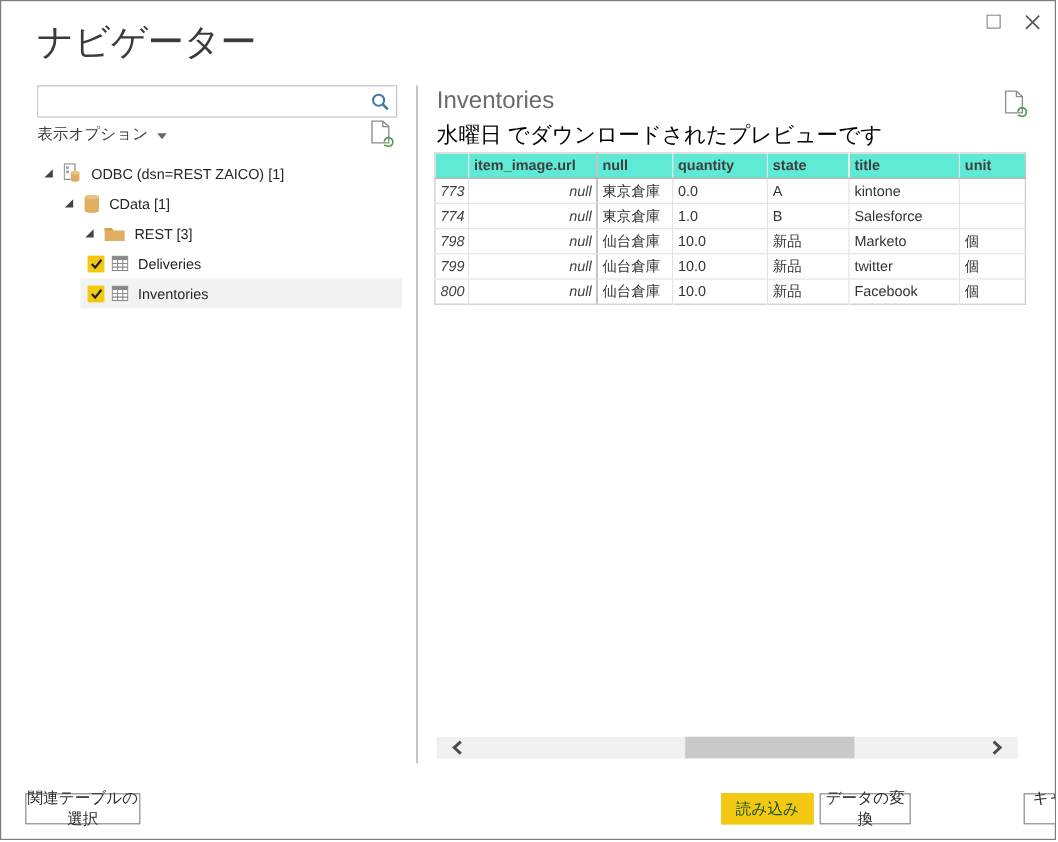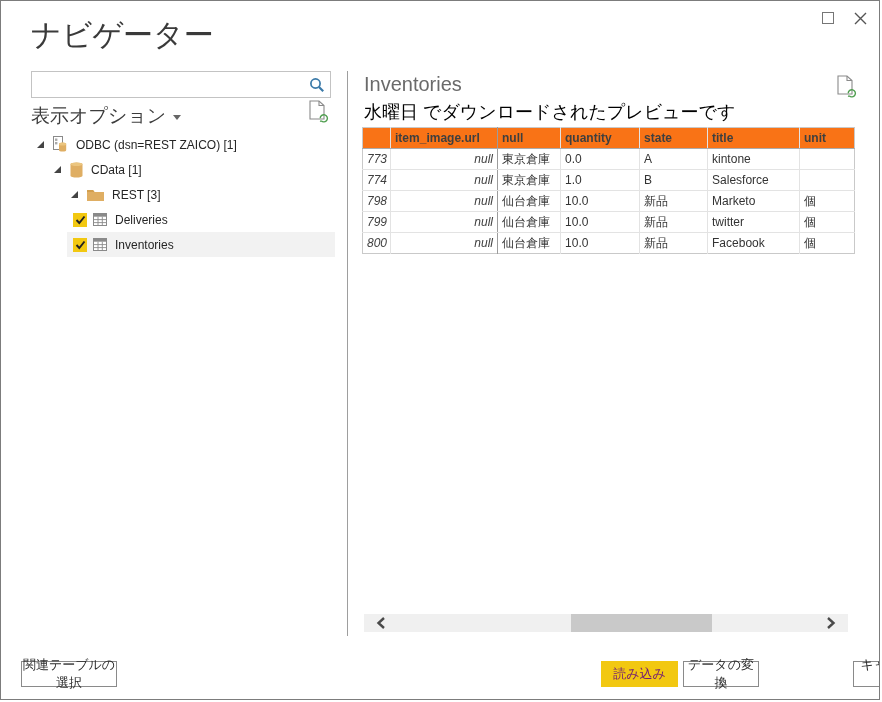--- a/index.html
+++ b/index.html
@@ -10,21 +10,21 @@
 
   .winbtn { position:absolute; top:8px; width:18px; height:18px; display:flex; align-items:center; justify-content:center; cursor:pointer; }
   .btn-max { left:818px; }
   .btn-close { left:850px; }
 
   
   .searchbox { position:absolute; left:30px; top:70px; width:300px; height:27px; border:1px solid #c3c3c3; background:#fff; display:flex; align-items:center; }
   .searchbox input { flex:1; border:none; outline:none; height:23px; padding:0 6px; font-size:13px; font-family:inherit; }
   .search-ico { width:26px; height:25px; display:flex; align-items:center; justify-content:center; cursor:pointer; }
 
-  .disp-opt { position:absolute; left:30px; top:102px; font-size:19px; color:#3c3c3c; display:flex; align-items:center; gap:7px; cursor:pointer; }
+  .disp-opt { position:absolute; left:30px; top:102px; font-size:13px; color:#3c3c3c; display:flex; align-items:center; gap:7px; cursor:pointer; }
   .caret-down { width:0; height:0; border-left:4px solid transparent; border-right:4px solid transparent; border-top:5px solid #666; margin-top:2px; }
 
   .docref { position:absolute; cursor:pointer; }
   .docref-left { left:308px; top:99px; }
   .docref-right { left:836px; top:74px; }
 
   .tree-row { position:absolute; height:25px; display:flex; align-items:center; font-size:12px; color:#262626; cursor:pointer; }
   .tri-open { width:0; height:0; border-left:7px solid transparent; border-bottom:7px solid #444; margin-right:9px; }
   .tree-label { white-space:nowrap; }
   .row-highlight { background:#f2f2f2; }
@@ -32,36 +32,36 @@
   .tbl-ico { margin-right:8px; display:flex; }
 
   .divider { position:absolute; left:346px; top:70px; width:1px; height:565px; background:#9e9e9e; }
 
   
   .prev-title { position:absolute; left:363px; top:72px; font-size:20px; color:#6a6a6a; }
   .prev-sub { position:absolute; left:363px; top:99px; font-size:18px; color:#000000; }
 
   table.preview { position:absolute; left:361px; top:126px; border-collapse:collapse; table-layout:fixed; font-size:12px; color:#333; background:#fff; border:1px solid #c9c9c9; }
   table.preview th, table.preview td { height:21px; padding:0 4px; border-right:1px solid #e3e3e3; border-bottom:1px solid #e3e3e3; overflow:hidden; white-space:nowrap; text-align:left; font-weight:400; }
-  table.preview th { background:#f97316; font-weight:700; color:#3f3f3f; border-bottom:1px solid #ababab; }
+  table.preview th { background:#5eead4; font-weight:700; color:#3f3f3f; border-bottom:1px solid #ababab; }
   table.preview td.rownum { font-style:italic; text-align:right; padding-right:3px; color:#3f3f3f; }
   table.preview td.nullcell { font-style:italic; text-align:right; color:#404040; }
   table.preview td.c1, table.preview th.c1 { border-right:1px solid #9c9c9c; }
   table.preview td:last-child, table.preview th:last-child { border-right:none; }
   table.preview tr:last-child td { border-bottom:none; }
 
   .hscroll { position:absolute; left:363px; top:613px; width:484px; height:18px; background:#f0f0f0; cursor:pointer; }
   .hs-thumb { position:absolute; left:207px; top:0; width:141px; height:18px; background:#c9c9c9; cursor:pointer; }
   .hs-arrow { position:absolute; top:2px; width:14px; height:14px; display:flex; align-items:center; justify-content:center; cursor:pointer; }
   .hs-left { left:10px; } .hs-right { right:10px; }
 
   
   .btn { position:absolute; top:660px; height:26px; font-size:13px; font-family:inherit; background:#fff; border:1px solid #8a8a8a; color:#2b2b2b; display:flex; align-items:center; justify-content:center; cursor:pointer; }
   .btn-related { left:20px; width:96px; }
-  .btn-load { left:600px; width:77px; background:#f2c811; border:1px solid #f2c811; color:#701a75; }
+  .btn-load { left:600px; width:77px; background:#f2c811; border:1px solid #f2c811; color:#14532d; }
   .btn-transform { left:682px; width:76px; }
   .btn-cancel { left:808px; width:68px;margin-left:44px; }
 </style>
 </head>
 <body>
 
 <div class="dialog">
 
   <div class="dlg-title">ナビゲーター</div>
 

